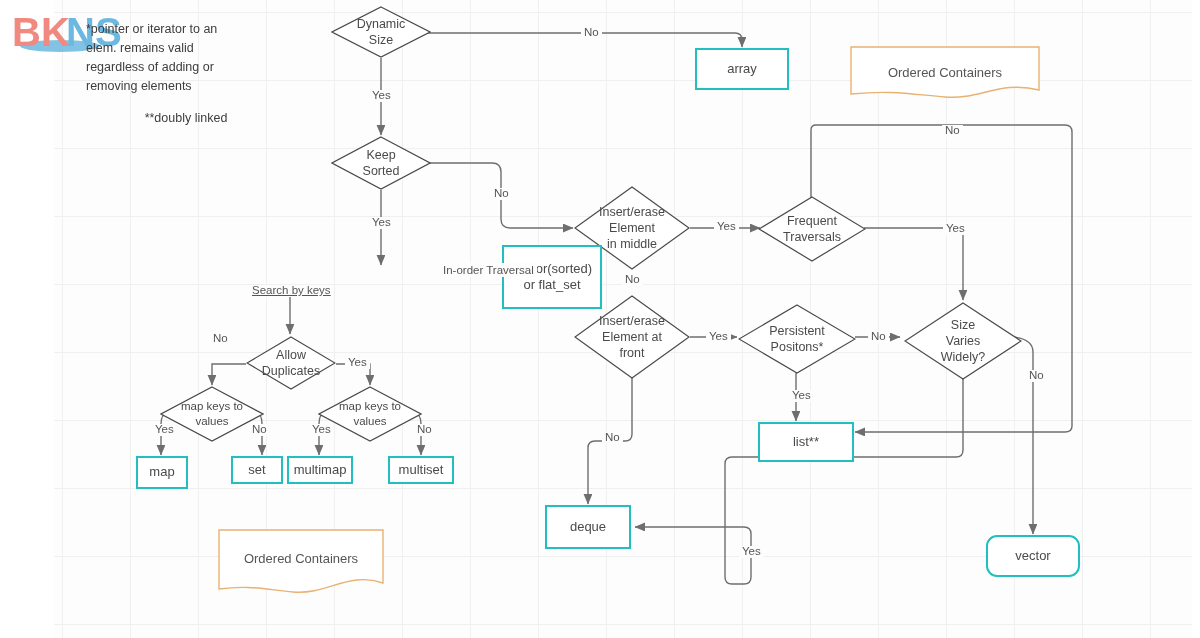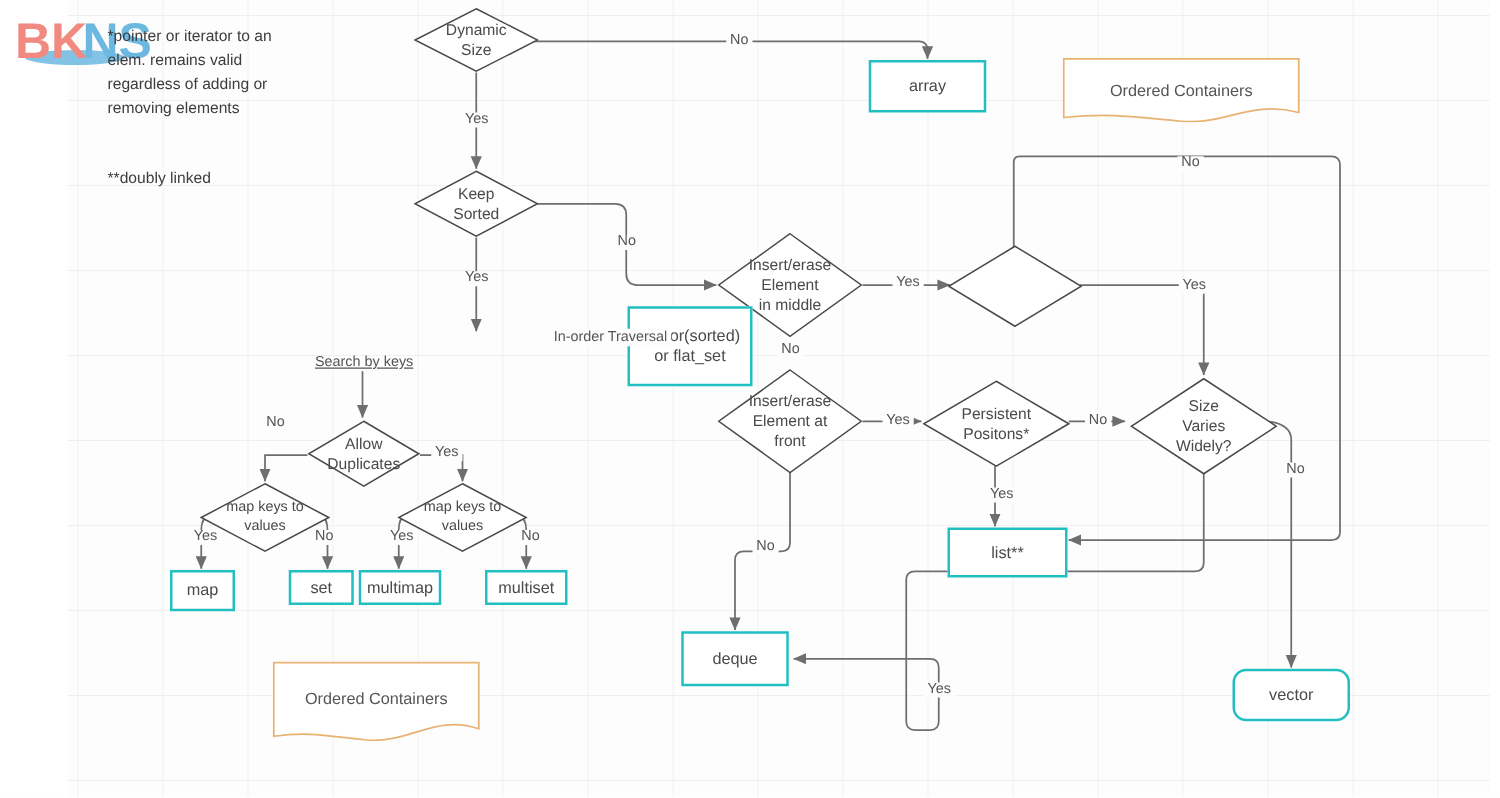--- a/index.html
+++ b/index.html
@@ -188,20 +188,22 @@
       </svg>
     <div class="dlabel" style="white-space:pre-line">Insert/erase
 Element at
 front</div>
   </div>
 
   <div class="node diamond" style="left:758px;top:196px;width:108px;height:66px;">
     <svg class="dshape" viewBox="0 0 108 66" preserveAspectRatio="none">
         <polygon points="54,1 107,33 54,65 1,33" fill="#ffffff" stroke="#4a4a4a" stroke-width="1.2"></polygon>
       </svg>
+    <div class="dlabel" style="white-space:pre-line">Frequent
+Traversals</div>
   </div>
 
   <div class="node diamond" style="left:738px;top:304px;width:118px;height:70px;">
     <svg class="dshape" viewBox="0 0 118 70" preserveAspectRatio="none">
         <polygon points="59,1 117,35 59,69 1,35" fill="#ffffff" stroke="#4a4a4a" stroke-width="1.2"></polygon>
       </svg>
     <div class="dlabel" style="white-space:pre-line">Persistent
 Positons*</div>
   </div>
 
@@ -286,15 +288,15 @@
   <div class="edgelabel" style="left:943px;top:223px;">Yes</div>
   <div class="edgelabel" style="left:868px;top:331px;">No</div>
   <div class="edgelabel" style="left:789px;top:390px;">Yes</div>
   <div class="edgelabel" style="left:1026px;top:370px;">No</div>
   <div class="edgelabel" style="left:739px;top:546px;">Yes</div>
 
   <div class="note" style="left:86px;top:20px;width:200px;">*pointer or iterator to an
 elem. remains valid
 regardless of adding or
 removing elements</div>
-  <div class="note" style="left:86px;top:133px;width:200px;">**doubly linked</div>
+  <div class="note" style="left:86px;top:109px;width:200px;text-align:center;">**doubly linked</div>
 
 </div>
 
 </body></html>

